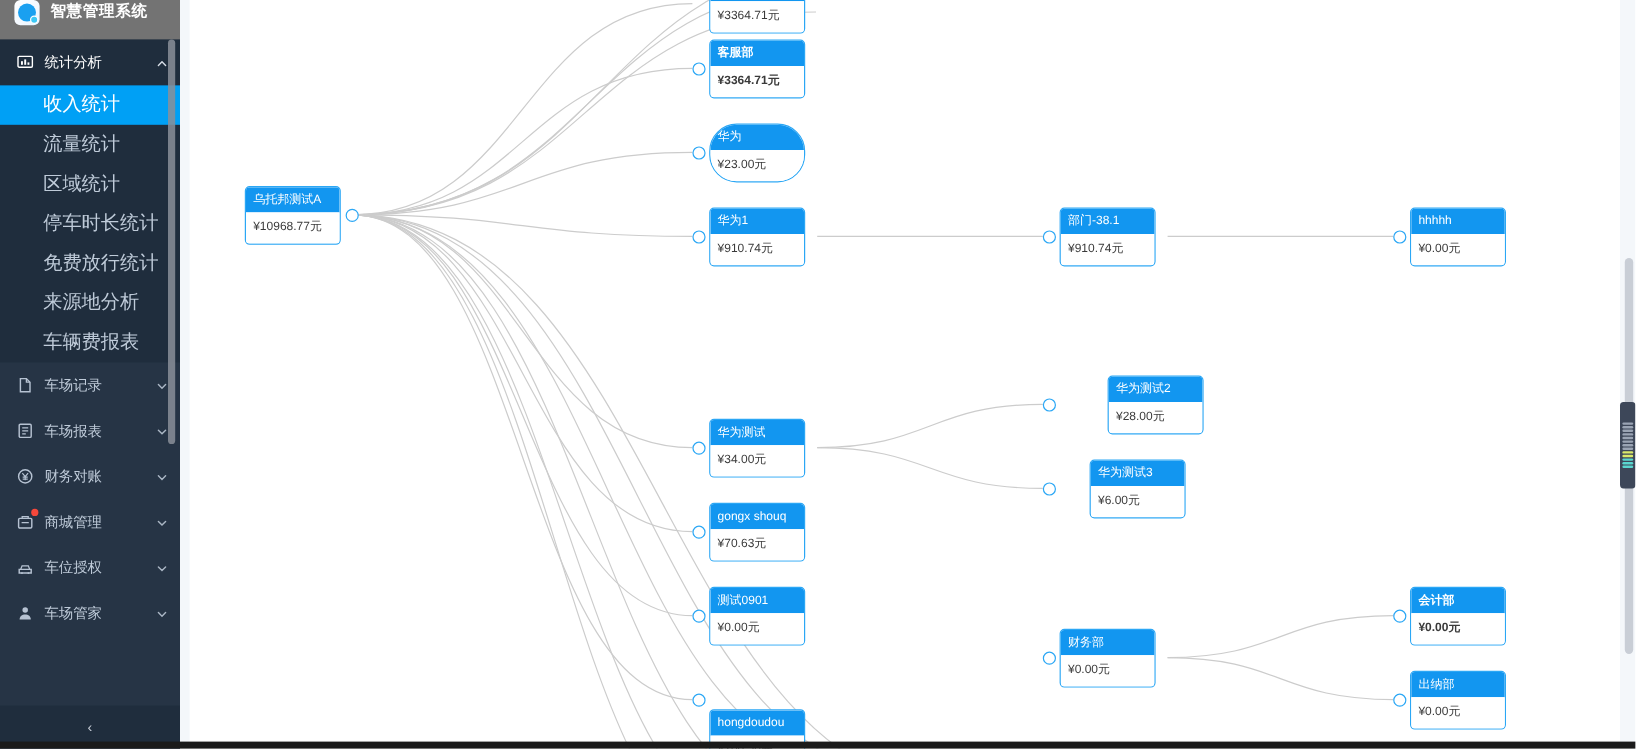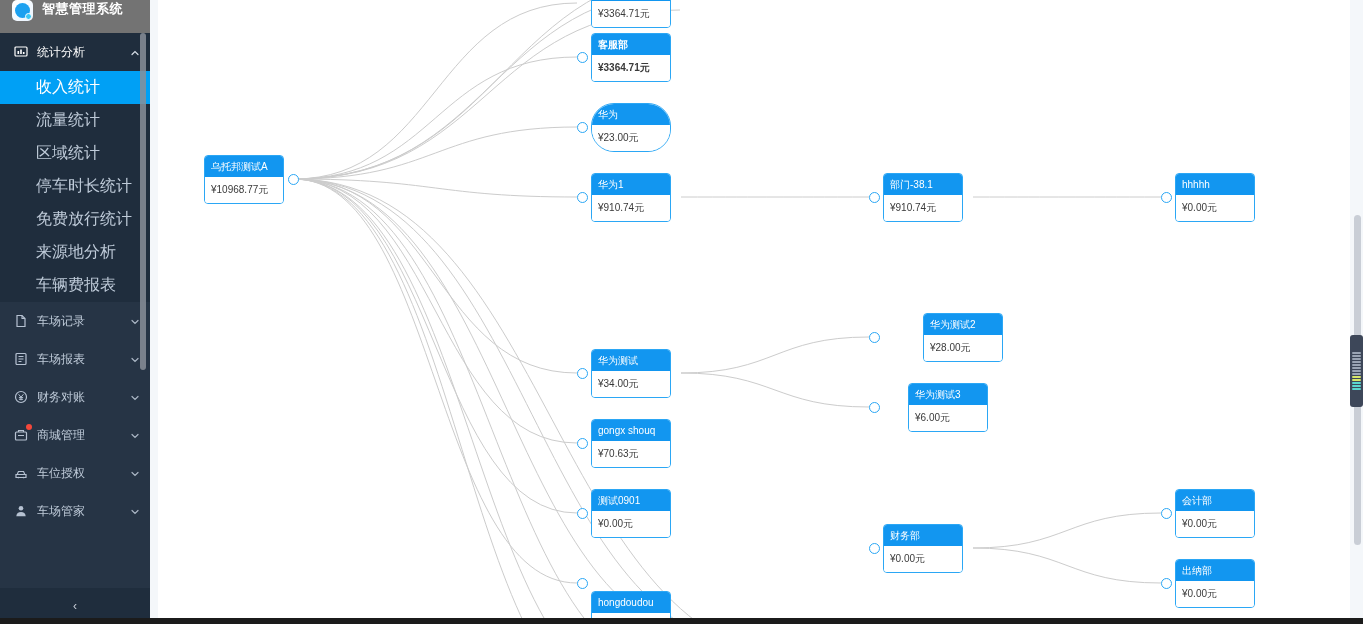--- a/index.html
+++ b/index.html
@@ -396,21 +396,21 @@
           <div class="node" style="left: 733px; top: 524px;">
             <div class="head">财务部</div>
             <div class="body">¥0.00元</div>
           </div>
           <div class="port" style="left: 719px; top: 542.5px;"></div>
           <div class="node" style="left: 1025px; top: 173px;">
             <div class="head">hhhhh</div>
             <div class="body">¥0.00元</div>
           </div>
           <div class="port" style="left: 1011px; top: 191.5px;"></div>
-          <div class="node" style="left: 1025px; top: 489px;">
+          <div class="node" style="left: 1025px; top: 489px; font-weight: bold;">
             <div class="head">会计部</div>
             <div class="body">¥0.00元</div>
           </div>
           <div class="port" style="left: 1011px; top: 507.5px;"></div>
           <div class="node" style="left: 1025px; top: 559px;">
             <div class="head">出纳部</div>
             <div class="body">¥0.00元</div>
           </div>
           <div class="port" style="left: 1011px; top: 577.5px;"></div>
           <div class="port" style="left: 138px; top: 173.5px;"></div>

